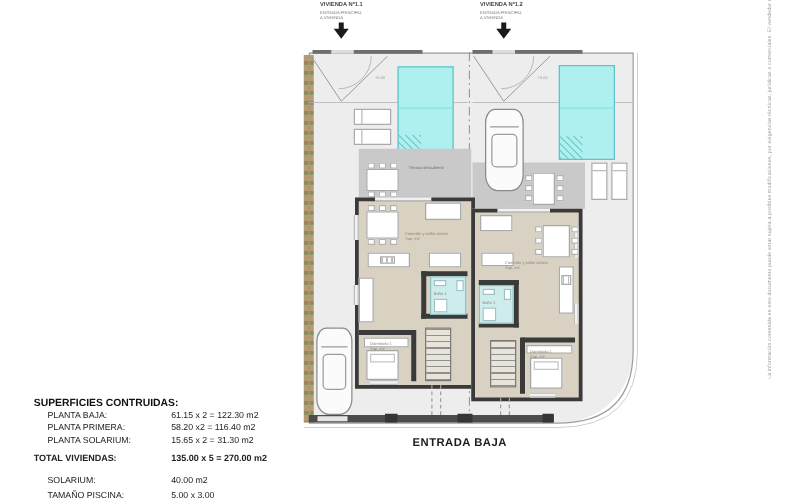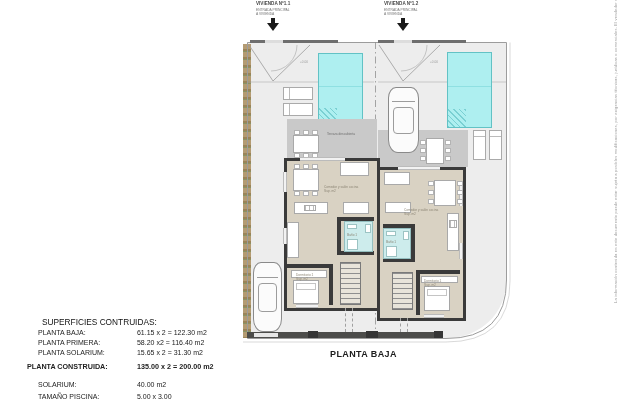--- a/index.html
+++ b/index.html
@@ -48,21 +48,21 @@
   .lvl{position:absolute;font-size:3.2px;color:#9a9a9a;white-space:nowrap;}
   
   .hdr-title{position:absolute;font-size:4.6px;font-weight:bold;color:#4a4a4a;white-space:nowrap;}
   .hdr-sub{position:absolute;font-size:3.3px;color:#757575;line-height:1.3;white-space:nowrap;}
   .arrow-stem{position:absolute;width:4px;height:6px;background:#1a1a1a;}
   .arrow-head{position:absolute;width:0;height:0;border-left:6px solid transparent;
       border-right:6px solid transparent;border-top:8px solid #1a1a1a;}
   
   .caption{position:absolute;left:330px;top:349px;font-size:9px;font-weight:bold;letter-spacing:.4px;color:#1c1c1c;}
   .sum-title{position:absolute;left:27px;top:300px;font-size:12.5px;font-weight:bold;color:#111;}
-  .sum-sub{position:absolute;left:42px;top:317px;font-size:8.3px;font-weight:normal;color:#111;}
+  .sum-sub{position:absolute;left:27px;top:317px;font-size:8.3px;font-weight:bold;color:#111;}
   .sum-row{position:absolute;left:38px;font-size:7px;color:#222;white-space:nowrap;}
   .sum-row .lab{display:inline-block;width:97px;}
   .sum-row.total{left:27px;font-weight:bold;font-size:7.2px;}
   .sum-row.total .lab{width:108px;}
   .disc{position:absolute;left:613px;top:303px;width:296px;font-size:4px;color:#999;
         letter-spacing:.2px;transform-origin:top left;transform:rotate(-90deg);white-space:nowrap;}
 </style>
 </head>
 <body>
 
@@ -229,38 +229,38 @@
   <div class="arrow-stem" style="left:271px;top:18px;"></div>
   <div class="arrow-head" style="left:267px;top:23px;"></div>
   <div class="hdr-title" style="left:384px;top:1px;">VIVIENDA Nº1.2</div>
   <div class="hdr-sub" style="left:384px;top:8px;">
     <div>ENTRADA PRINCIPAL</div>
     <div>A VIVIENDA</div>
   </div>
   <div class="arrow-stem" style="left:401px;top:18px;"></div>
   <div class="arrow-head" style="left:397px;top:23px;"></div>
 
-  <div class="caption">PLANTA BAJA</div>
+  <div class="caption">ENTRADA BAJA</div>
 
   <div class="sum-sub">SUPERFICIES CONTRUIDAS:</div>
   <div class="sum-row" style="top:329px;">
     <span class="lab">PLANTA BAJA:</span>
     <span>61.15 x 2 = 122.30 m2</span>
   </div>
   <div class="sum-row" style="top:339px;">
     <span class="lab">PLANTA PRIMERA:</span>
     <span>58.20 x2 = 116.40 m2</span>
   </div>
   <div class="sum-row" style="top:349px;">
     <span class="lab">PLANTA SOLARIUM:</span>
     <span>15.65 x 2 = 31.30 m2</span>
   </div>
   <div class="sum-row total" style="top:362px;">
-    <span class="lab">PLANTA CONSTRUIDA:</span>
-    <span>135.00 x 2 = 200.00 m2</span>
+    <span class="lab">TOTAL VIVIENDAS:</span>
+    <span>135.00 x 5 = 270.00 m2</span>
   </div>
   <div class="sum-row" style="top:381px;">
     <span class="lab">SOLARIUM:</span>
     <span>40.00 m2</span>
   </div>
   <div class="sum-row" style="top:393px;">
     <span class="lab">TAMAÑO PISCINA:</span>
     <span>5.00 x 3.00</span>
   </div>
 

